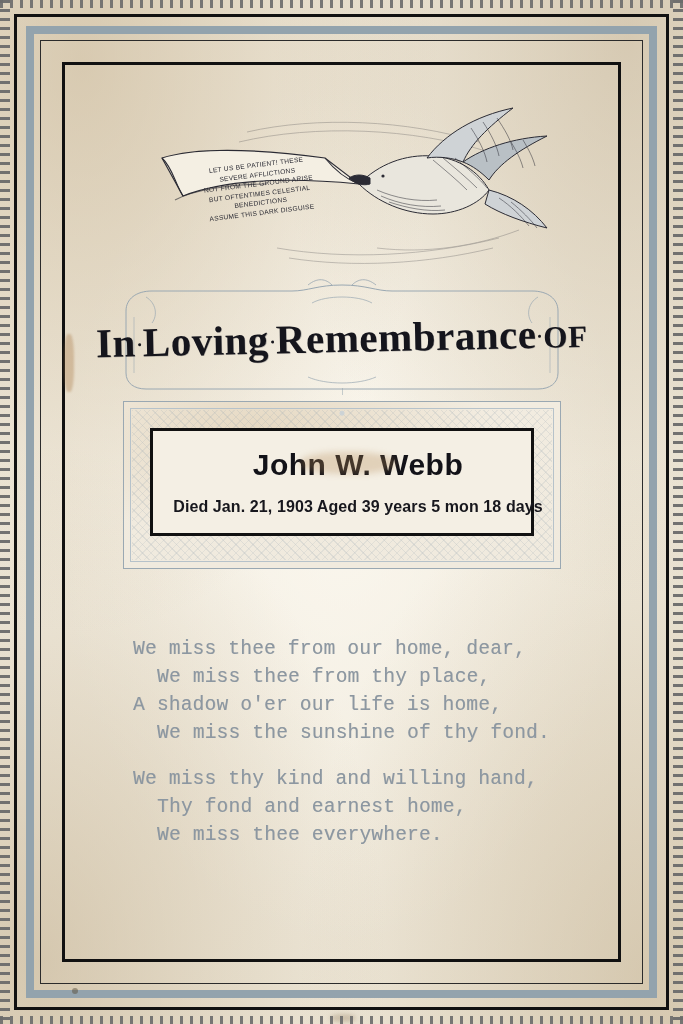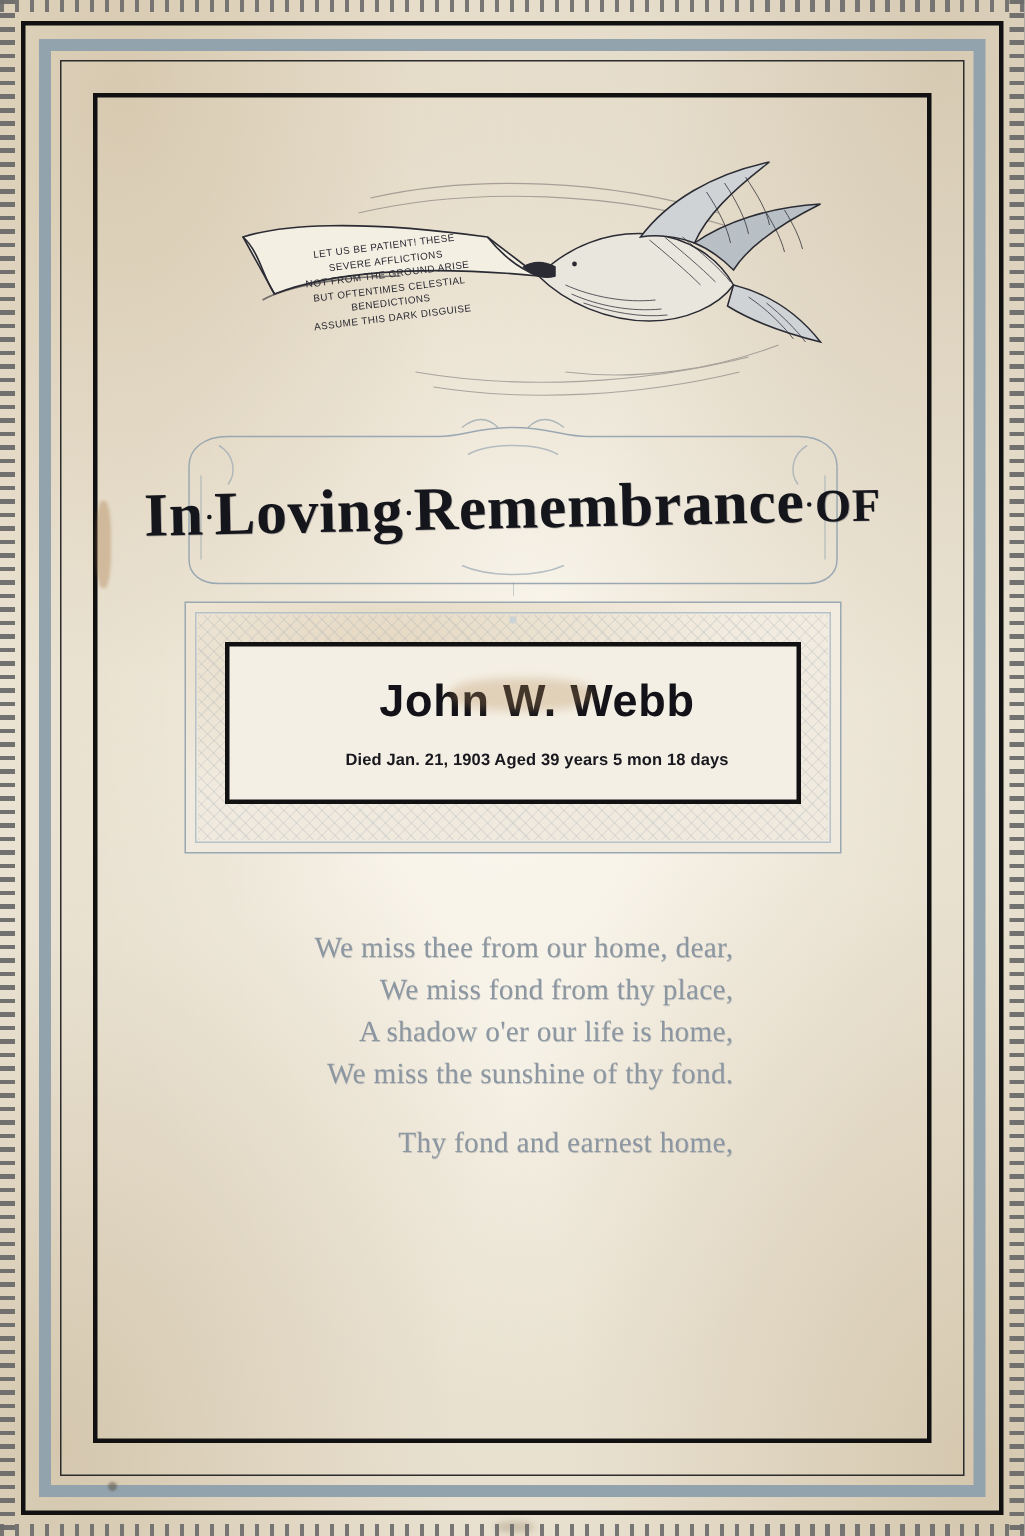--- a/index.html
+++ b/index.html
@@ -200,32 +200,32 @@
     font-weight: bold;
     font-size: 30px;
     letter-spacing: 0.5px;
     color: #121218;
     margin-bottom: 16px;
     white-space: nowrap;
   }
   .died {
     font-family: "Liberation Sans", sans-serif;
     font-weight: bold;
-    font-size: 11px;
+    font-size: 16px;
     color: #17171d;
     letter-spacing: 0.1px;
     white-space: nowrap;
   }
 
   
   .verse {
-    margin-top: 50px;
-    text-align: right;
+    margin-top: 66px;
+    text-align: left;
     color: #8c97a1;
-    font-family: Liberation Serif, serif;
+    font-family: Liberation Mono, monospace;
     font-size: 19.5px;
     line-height: 28px;
     letter-spacing: 0.2px;
     text-shadow: 0.4px 0.4px 0 rgba(120,130,140,0.35);
   }
   .verse .stanza + .stanza { margin-top: 18px; }
   .verse .l { white-space: nowrap; }
   .verse .indent { padding-left: 24px; }
 
   
@@ -328,26 +328,28 @@
       <div class="rosette"></div>
       <div class="name-box">
         <div class="name">John W. Webb</div>
         <div class="died">Died Jan. 21, 1903 Aged 39 years 5 mon 18 days</div>
       </div>
     </div>
 
     <div class="verse">
       <div class="stanza">
         <div class="l">We miss thee from our home, dear,</div>
-        <div class="l indent">We miss fond from thy place,</div>
+        <div class="l indent">We miss thee from thy place,</div>
         <div class="l">A shadow o'er our life is home,</div>
         <div class="l indent">We miss the sunshine of thy fond.</div>
       </div>
       <div class="stanza">
+        <div class="l">We miss thy kind and willing hand,</div>
         <div class="l indent">Thy fond and earnest home,</div>
+        <div class="l indent">We miss thee everywhere.</div>
       </div>
     </div>
   </div>
 
   <div class="blemish b1"></div>
   <div class="blemish b2"></div>
   <div class="blemish b3"></div>
   <div class="blemish b4"></div>
 
   <div class="deckle left"></div>

